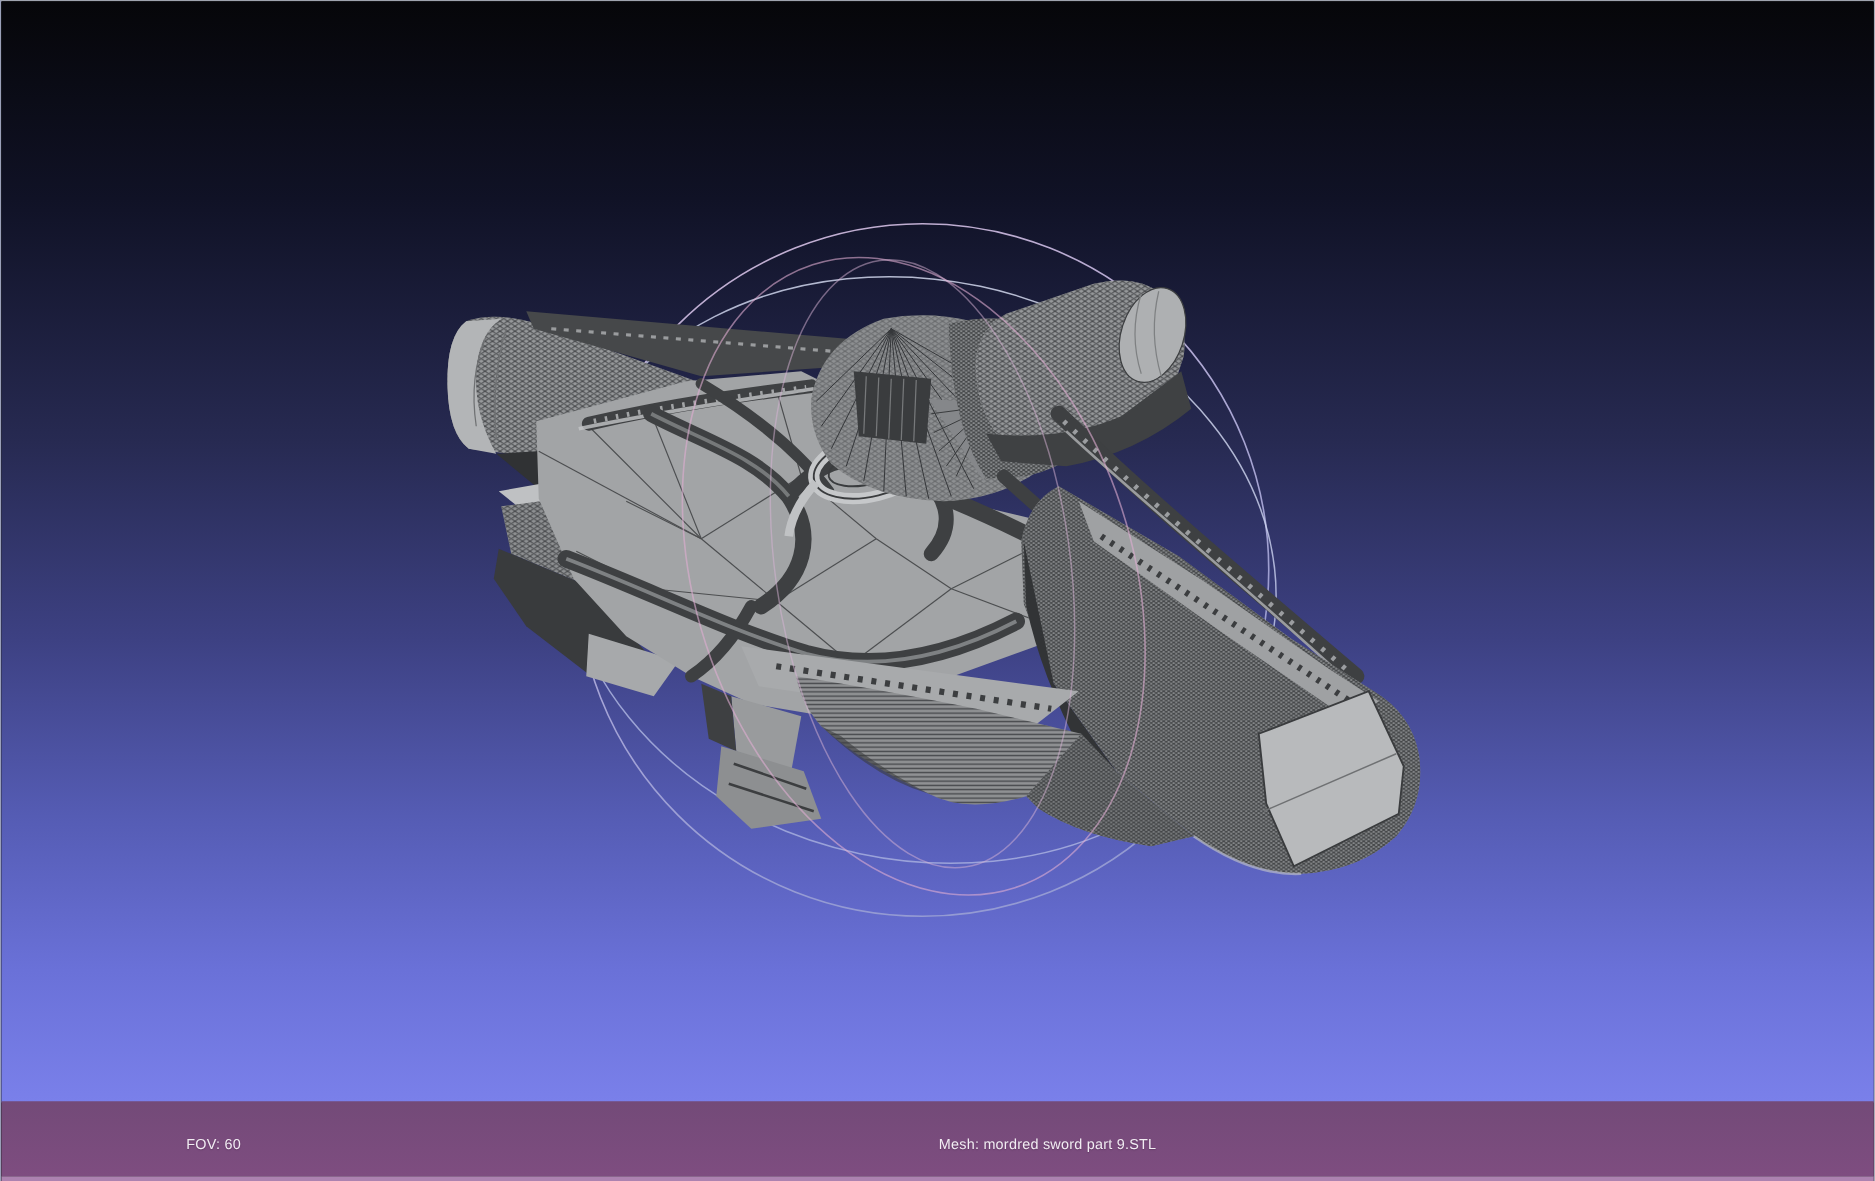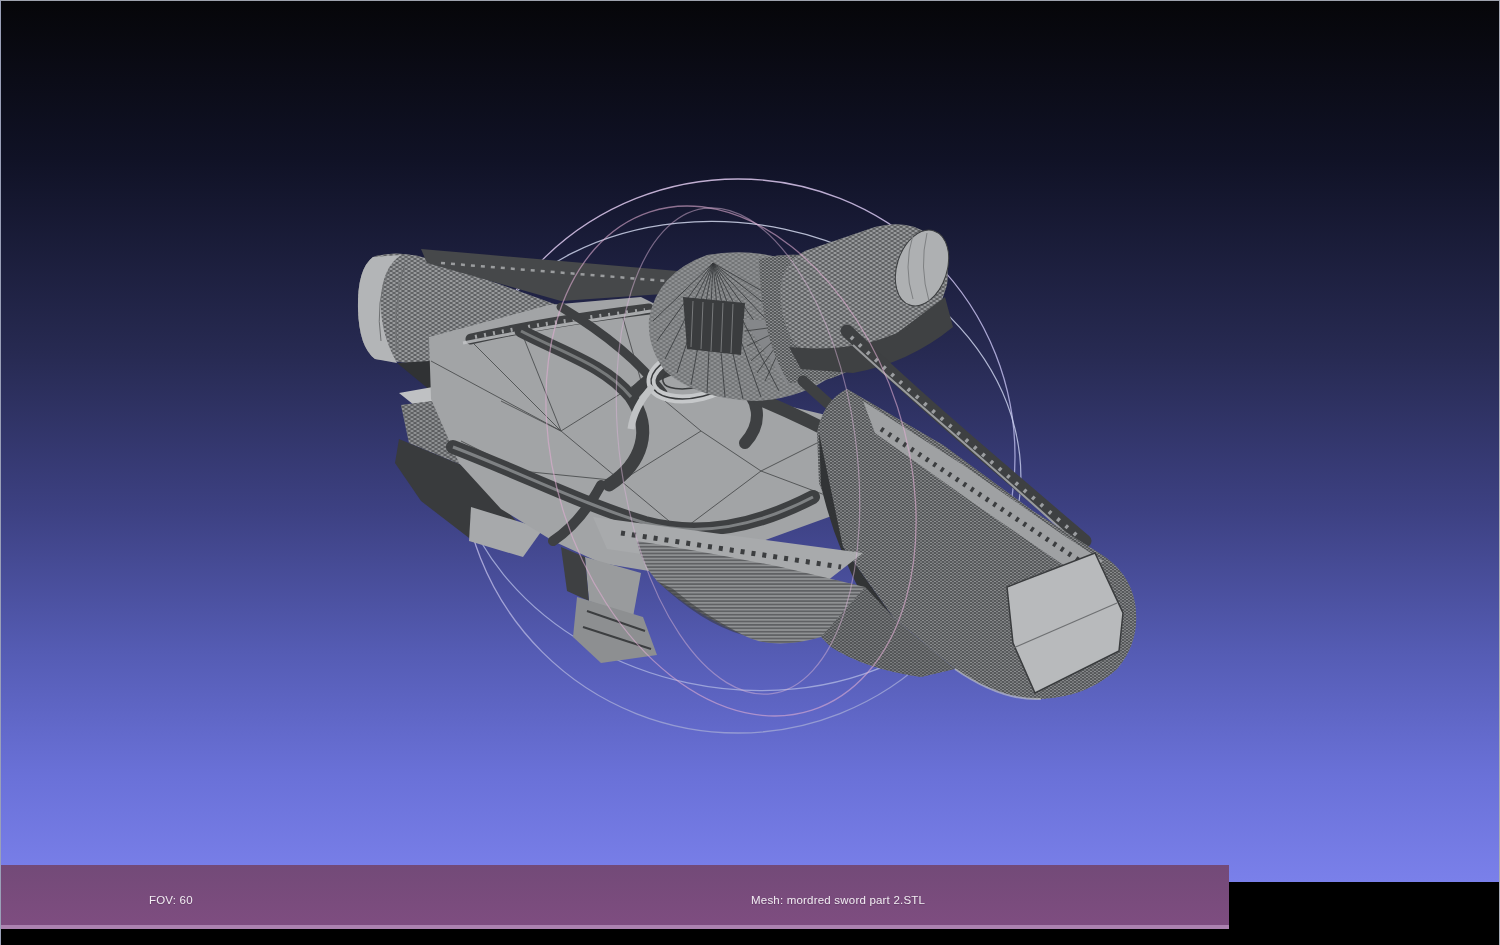--- a/index.html
+++ b/index.html
@@ -11,21 +11,21 @@
   }
   .viewport{
     position:absolute;left:0;top:0;width:1500px;height:881px;
     background:linear-gradient(180deg,
       var(--bg-top) 0%, #101226 18%, #272a52 40%,
       #3d4183 58%, #555cb4 74%, #6a71d8 88%, var(--bg-bottom) 100%);
     cursor:crosshair;
   }
   .viewport svg{position:absolute;left:0;top:0;width:100%;height:100%;display:block;}
   .statusbar{
-    position:absolute;left:0;bottom:16px;width:1228px;height:64px;box-sizing:border-box;
+    position:absolute;left:0;bottom:0;width:1500px;height:64px;box-sizing:border-box;
     background:linear-gradient(180deg,var(--bar-top) 0%, var(--bar-bottom) 100%);
     border-bottom:4px solid var(--bar-strip);
   }
   .hud{
     position:absolute;top:3px;color:var(--hud-text);
     font-size:11.5px;line-height:13px;white-space:pre;
     text-shadow:0 1px 1px rgba(60,30,60,.35);
     letter-spacing:.2px;
   }
   .hud-left{left:148px;}
@@ -216,19 +216,19 @@
     </svg>
   </div>
 
   <div class="statusbar">
     <div class="hud hud-left">
       <div>FOV: 60</div>
       
       
     </div>
     <div class="hud hud-center">
-      <div>Mesh: mordred sword part 2.STL</div>
+      <div>Mesh: mordred sword part 9.STL</div>
       
       
       
     </div>
   </div>
 </div>
 
 </body></html>

